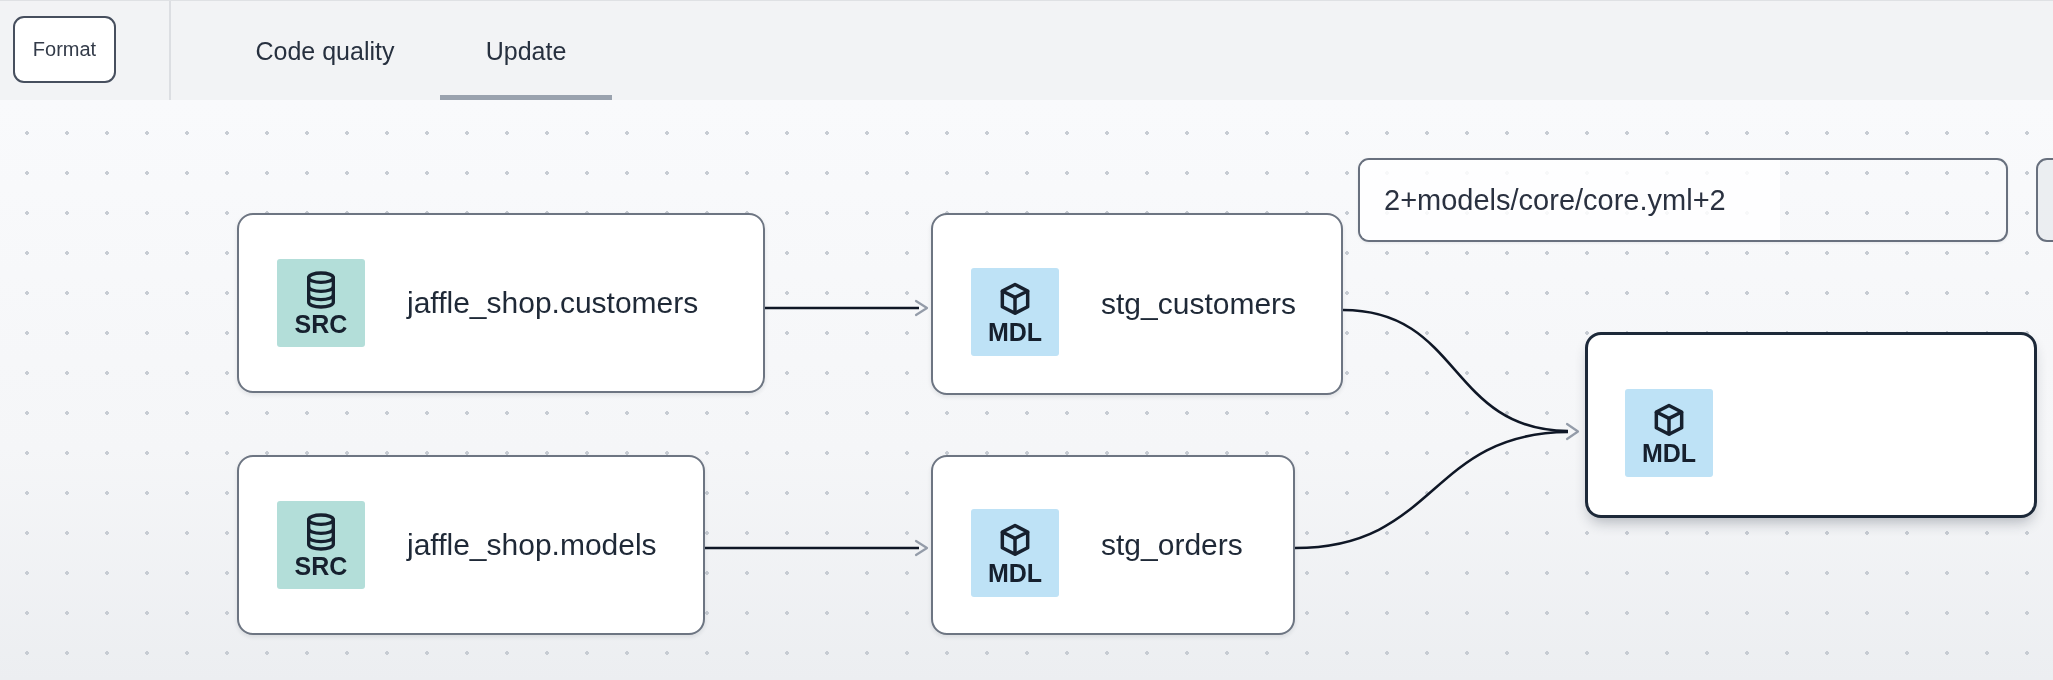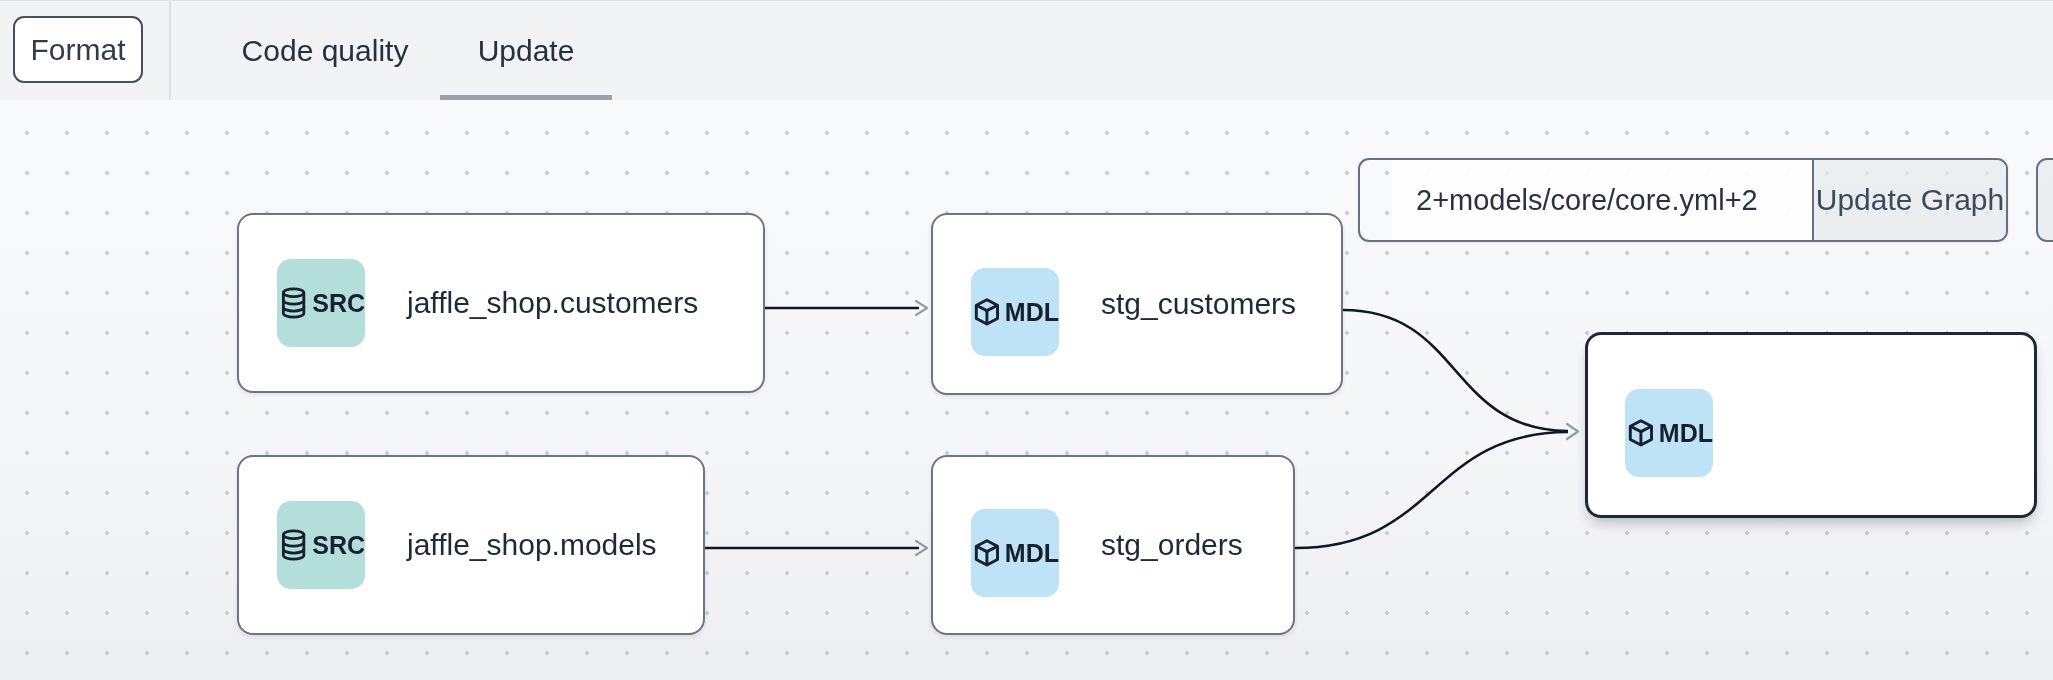--- a/index.html
+++ b/index.html
@@ -4,28 +4,28 @@
 <style>
   * { margin:0; padding:0; box-sizing:border-box; }
   html,body { width:2053px; height:680px; overflow:hidden;
     font-family:"Liberation Sans","DejaVu Sans",sans-serif; }
 
   .app { position:relative; width:2053px; height:680px; background:#f8f9fb; }
 
   
   .topbar { position:absolute; left:0; top:0; width:2053px; height:100px;
     background:#f2f3f5; border-top:1px solid #dfe1e4; }
-  .format-btn { position:absolute; left:13px; top:15px; width:130px; height:67px;
+  .format-btn { position:absolute; left:13px; top:15px; width:103px; height:67px;
     background:#ffffff; border:2.5px solid #474f5e; border-radius:11px;
-    font-family:inherit; font-size:30px; color:#333b49; cursor:pointer;
+    font-family:inherit; font-size:20px; color:#333b49; cursor:pointer;
     display:flex; align-items:center; justify-content:center; }
   .topbar-divider { position:absolute; left:169px; top:0; width:2px; height:100px;
     background:#dcdee2; }
   .tab { position:absolute; top:0; height:100px; display:flex; align-items:center;
-    justify-content:center; font-size:30px; color:#27303f; cursor:pointer; }
+    justify-content:center; font-size:25px; color:#27303f; cursor:pointer; }
   .tab-code { left:225px; width:200px; }
   .tab-lineage { left:440px; width:172px; }
   .tab-lineage::after { content:""; position:absolute; left:0; bottom:0;
     width:100%; height:6px; background:#9aa2ae; }
 
   
   .canvas { position:absolute; left:0; top:100px; width:2053px; height:580px;
     background-image:
       radial-gradient(circle, #c7ccd3 1.7px, rgba(199,204,211,0) 1.9px),
       linear-gradient(180deg, #f9fafc 0%, #f5f6f8 60%, #eceef1 100%);
@@ -40,37 +40,37 @@
     stroke-linecap:round; stroke-linejoin:round; }
 
   
   .node { position:absolute; background:#ffffff; border:2px solid #6d7582;
     border-radius:16px; display:flex; align-items:center;
     padding-left:38px; gap:42px; cursor:pointer;
     box-shadow:0 2px 4px rgba(25,35,52,0.10); }
   .node.selected { border:3.5px solid #1d2939; padding-left:37px; gap:37px;
     box-shadow:0 8px 14px -4px rgba(25,35,52,0.30); }
 
-  .badge { width:88px; height:88px; border-radius:14px; flex:0 0 auto;
-    display:flex; flex-direction:row; align-items:center; justify-content:center;
+  .badge { width:88px; height:88px; border-radius:3px; flex:0 0 auto;
+    display:flex; flex-direction:column; align-items:center; justify-content:center;
     gap:2px; }
   .badge.src { background:#b3ded9; }
   .badge.mdl { background:#bee2f6;margin-top:16px; }
   .badge svg { display:block; }
   .badge-label { font-size:25px; font-weight:700; color:#16202e; line-height:1; }
 
   .node-title { font-size:30px; color:#1f2937; white-space:nowrap; }
   .node-text { display:flex; flex-direction:column; gap:6px; }
   .access-row { display:flex; align-items:center; gap:10px; }
   .access-label { font-size:28px; color:#1f2937; }
 
   
   .selector-control { position:absolute; left:1358px; top:58px; width:650px; height:84px;
     border:2px solid #68707e; border-radius:11px; display:flex; overflow:hidden;
-    box-shadow:0 1px 3px rgba(25,35,52,0.08);padding-left:32px; }
+    box-shadow:0 1px 3px rgba(25,35,52,0.08); }
   .selector-input { width:420px; height:100%; border:none; outline:none;
     background:rgba(255,255,255,0.85); font-family:inherit; font-size:29px;
     color:#2a3140; padding:0 24px; }
   .update-btn { width:230px; height:100%; border:none; border-left:2px solid #68707e;
     background:rgba(231,234,238,0.75); font-family:inherit; font-size:30px;
     color:#3f4959; cursor:pointer; }
   .clipped-btn { position:absolute; left:2036px; top:58px; width:30px; height:84px;
     background:rgba(231,234,238,0.75); border:2px solid #68707e;
     border-radius:11px 0 0 11px; cursor:pointer; }
 </style>
@@ -154,18 +154,17 @@
           <path d="M12 2.8 L20 6.9 L12 11 L4 6.9 Z"></path>
           <path d="M4 6.9 V16.9 L12 21 V11"></path>
           <path d="M20 6.9 V16.9 L12 21"></path>
         </svg>
         <span class="badge-label">MDL</span>
       </div>
     </div>
 
     <div class="selector-control">
       <input class="selector-input" type="text" value="2+models/core/core.yml+2" style="">
-      <button class="update-btn">Update Graph</button>
     </div>
     <button class="clipped-btn"></button>
 
   </div>
 </div>
 
 </body></html>

